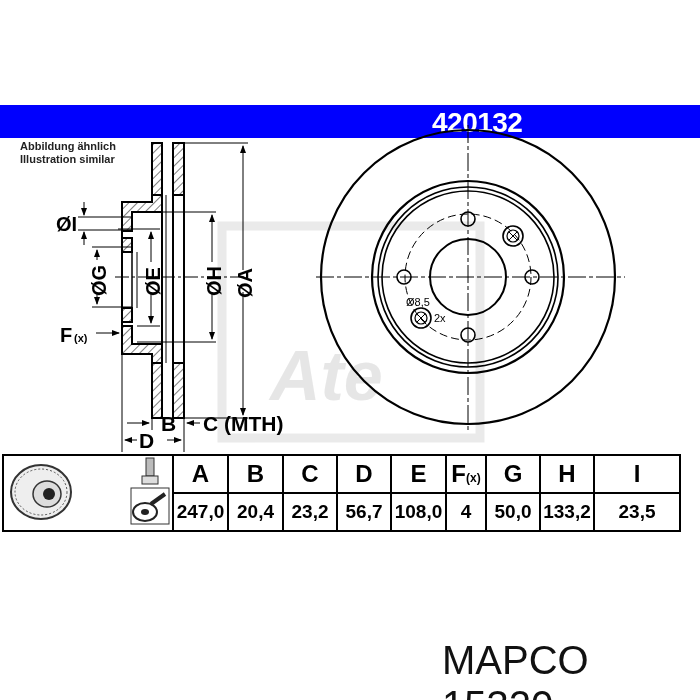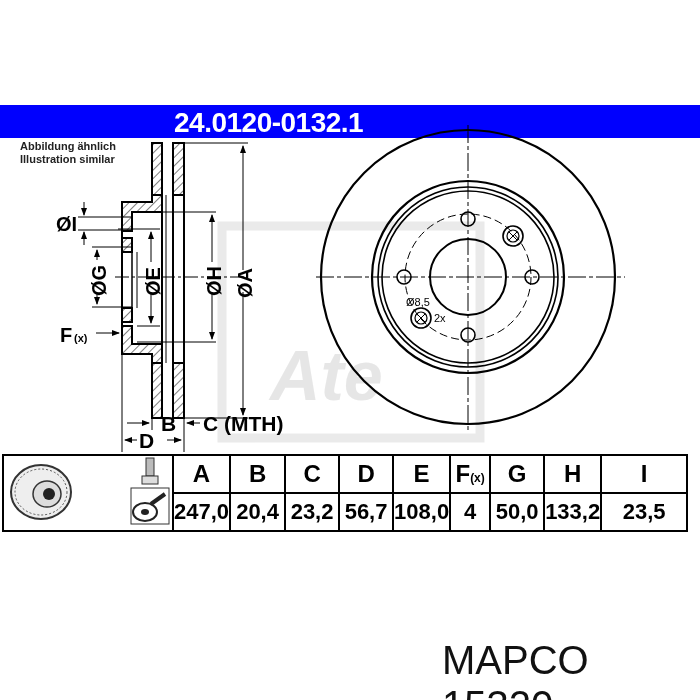--- a/index.html
+++ b/index.html
@@ -9,31 +9,31 @@
             background: #0000fe; }
   .banner-text { position: absolute; top: 0; height: 33px; line-height: 35px;
                  color: #fff; font-weight: bold; font-size: 28px; letter-spacing: -0.5px; }
   .note { position: absolute; left: 20px; top: 140px; font-size: 11px; font-weight: bold;
           line-height: 13px; color: #222; }
   svg.drawing { position: absolute; left: 0; top: 0; }
   .spec-table { position: absolute; left: 2px; top: 454px; border-collapse: collapse; }
   .spec-table td { border: 2px solid #000; text-align: center; font-weight: bold;
                    padding: 0; }
   .spec-table .hdr { height: 33px; font-size: 24px; }
-  .spec-table .val { height: 33px; font-size: 22px; }
+  .spec-table .val { height: 33px; font-size: 19px; }
   .hdr-sub { font-size: 12px; }
   .thumb-cell { width: 168px; position: relative; }
   .footer { position: absolute; left: 442px; top: 638px; font-size: 40px; color: #111;
             letter-spacing: 0px; }
 </style>
 </head>
 <body>
 
 <div class="banner">
-  <span class="banner-text" style="left:174px">24.0120-0132.1</span>
+  <span class="banner-text" style="left:432px">420132</span>
 </div>
 
 <div class="note">
   <div>Abbildung ähnlich</div>
   <div>Illustration similar</div>
 </div>
 
 <svg class="drawing" width="700" height="455" viewBox="0 0 700 455">
   <defs>
     <pattern id="hatch" patternUnits="userSpaceOnUse" width="6" height="6" patternTransform="rotate(45)">

